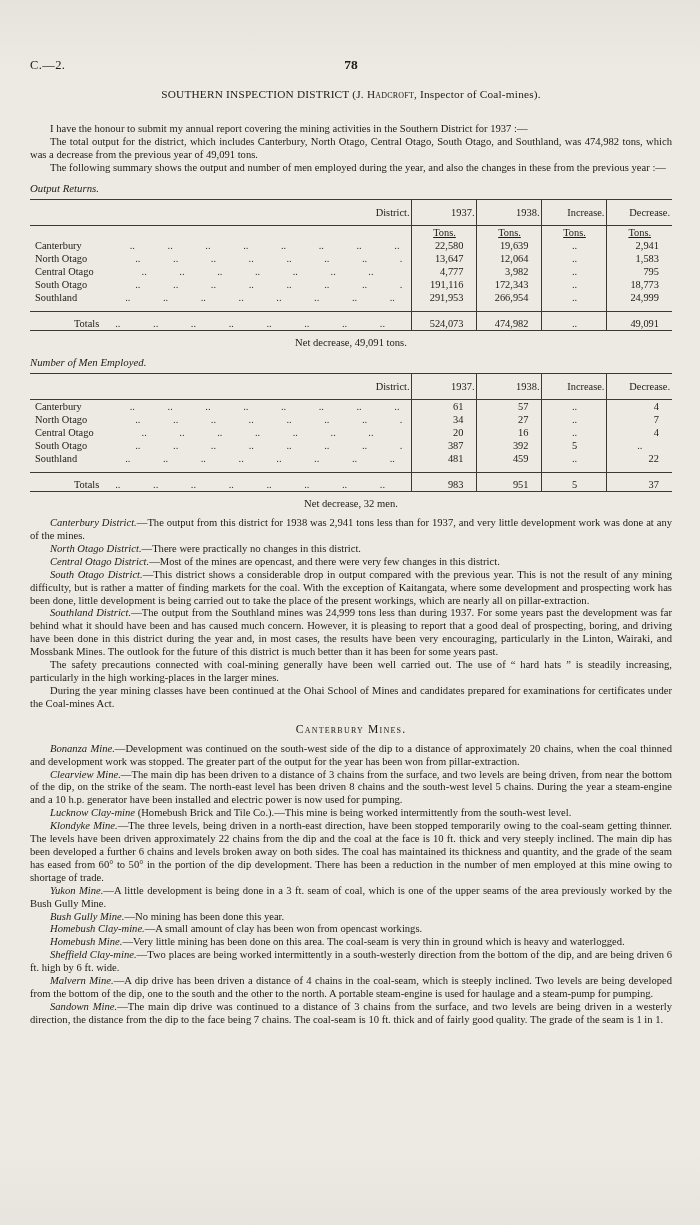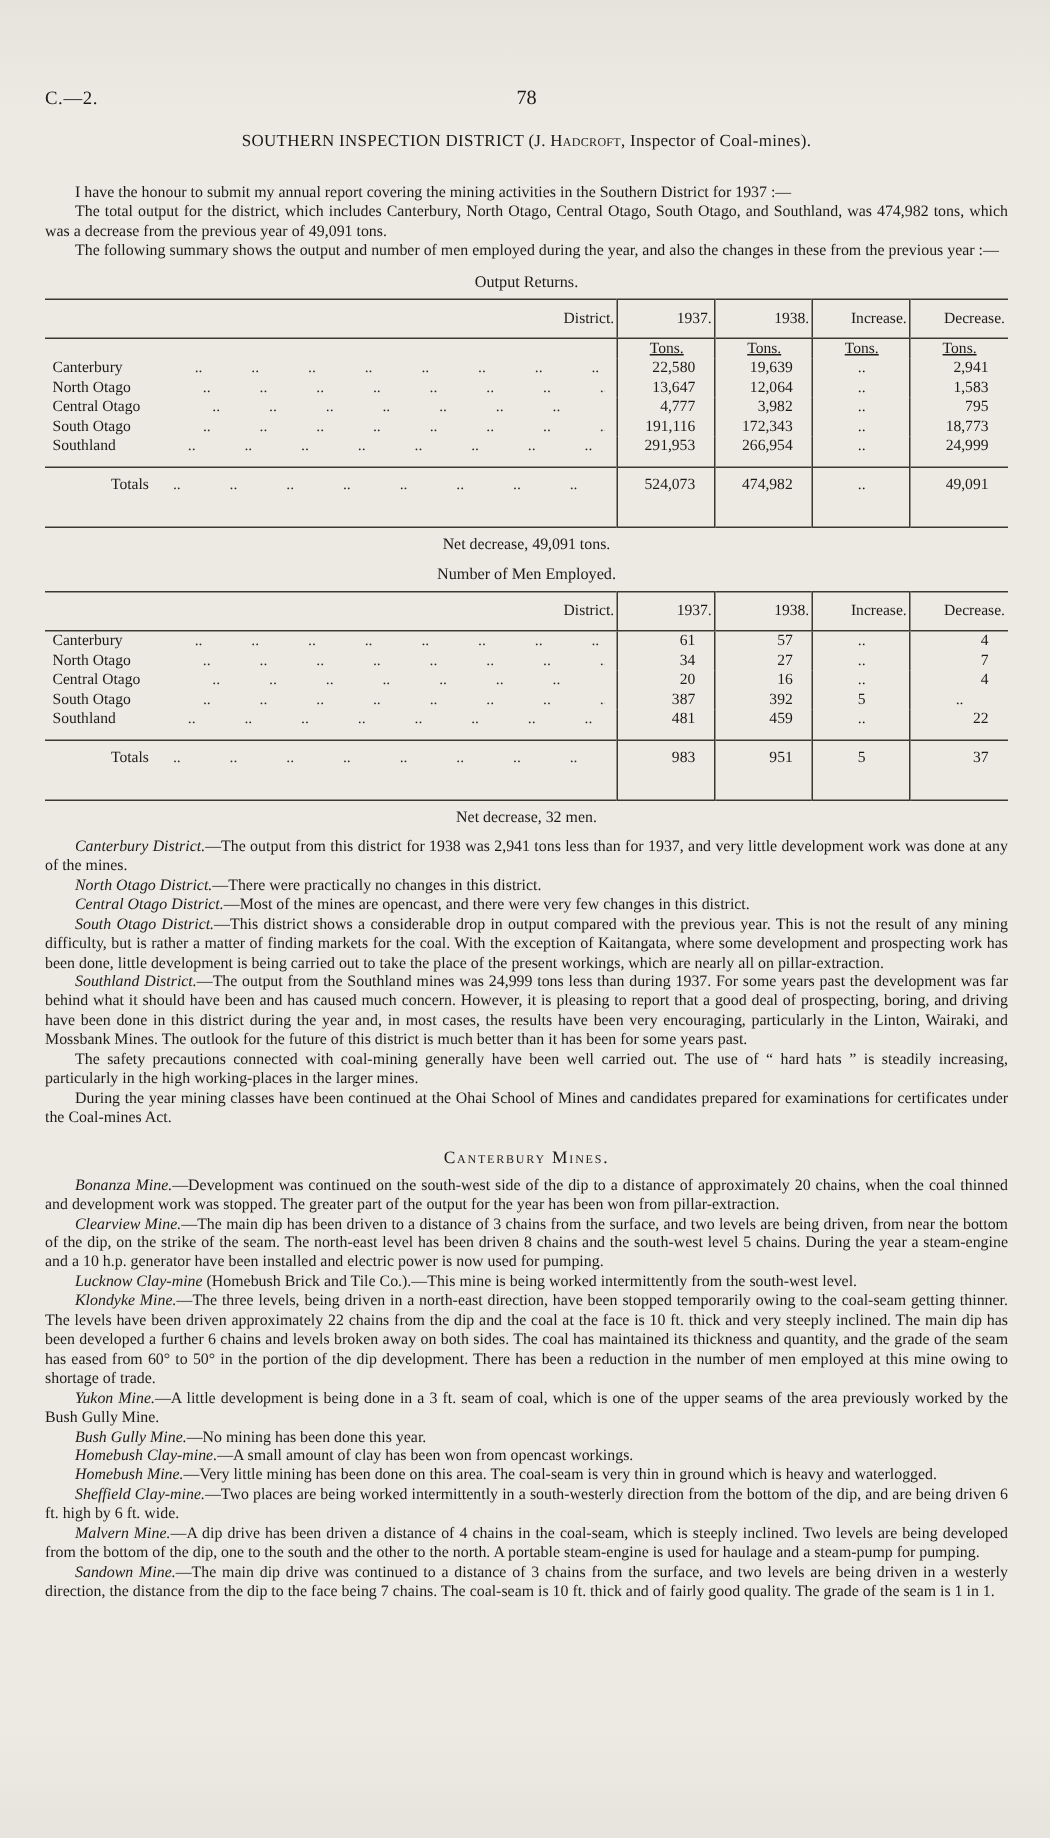--- a/index.html
+++ b/index.html
@@ -11,46 +11,46 @@
     color: #1d1b17;
   }
   .page {
     width: 700px; height: 1225px;
     padding: 58px 28px 0 30px;
     overflow: hidden;
     background: linear-gradient(180deg, #e6e3dc 0%, #edeae3 6%, #edeae3 94%, #e7e4dd 100%);
   }
   .page-header { position: relative; height: 18px; margin-bottom: 12px; font-size: 12.5px; }
   .report-code { position: absolute; left: 0; top: 0; letter-spacing: 0.4px; }
-  .page-number { position: absolute; left: 0; right: 0; top: -1px; text-align: center; font-weight: normal; font-size: 13.5px; }
+  .page-number { position: absolute; left: 0; right: 0; top: -1px; text-align: center; font-weight: bold; font-size: 13.5px; }
   .doc-title { text-align: center; font-size: 11.3px; margin-bottom: 23px; letter-spacing: 0.2px; }
   .smallcaps { font-variant: small-caps; }
   .para { margin: 0; text-indent: 20px; text-align: justify; font-size: 10.6px; line-height: 12.9px; }
   .para .lead { font-style: italic; }
-  .caption { text-align: center; font-size: 10.8px; margin: 7px 0 5px; }
+  .caption { text-align: left; font-style: italic; font-size: 10.8px; margin: 7px 0 5px; }
   .net-line { text-align: center; font-size: 10.6px; margin: 6px 0 8px; }
 
   table.rtable {
     border-collapse: collapse; width: 100%;
     table-layout: fixed;
     font-size: 10.4px;
     border-top: 1px solid #3c3832;
     border-bottom: 1px solid #3c3832;
   }
   .col-d { width: 59.5%; }
   .col-n { width: 10.125%; }
   .rtable th, .rtable td { font-weight: normal; padding: 0 2px; vertical-align: middle; }
   .rtable thead th { border-bottom: 1px solid #3c3832; height: 26px; text-align: right; }
   .vline { border-left: 1px solid #3c3832; }
   .num { text-align: right; padding-right: 13px !important; }
   .ctr { text-align: center; }
   .units-row td { height: 14px; text-decoration: underline; }
   .data-row td { height: 13px; line-height: 13px; }
   .data-row.pad-bottom td { padding-bottom: 7px; }
-  .totals-row td { border-top: 1px solid #3c3832; padding-top: 6px; padding-bottom: 22px; }
+  .totals-row td { border-top: 1px solid #3c3832; padding-top: 6px; padding-bottom: 1px; }
   .dwrap { display: flex; align-items: baseline; overflow: hidden; padding-left: 3px; gap: 32px; }
   .twrap { display: flex; align-items: baseline; overflow: hidden; padding-left: 42px; }
   .dname { white-space: nowrap; }
   .leaders { flex: 1; overflow: hidden; white-space: nowrap; word-spacing: 30px; margin-left: 16px; margin-right: 6px; color: #2a2824; }
   .section-heading { text-align: center; font-variant: small-caps; letter-spacing: 1.2px; font-size: 11.6px; margin: 12px 0 7px; }
   .para-block { margin-top: 6px; }
 </style>
 </head>
 <body>
 

